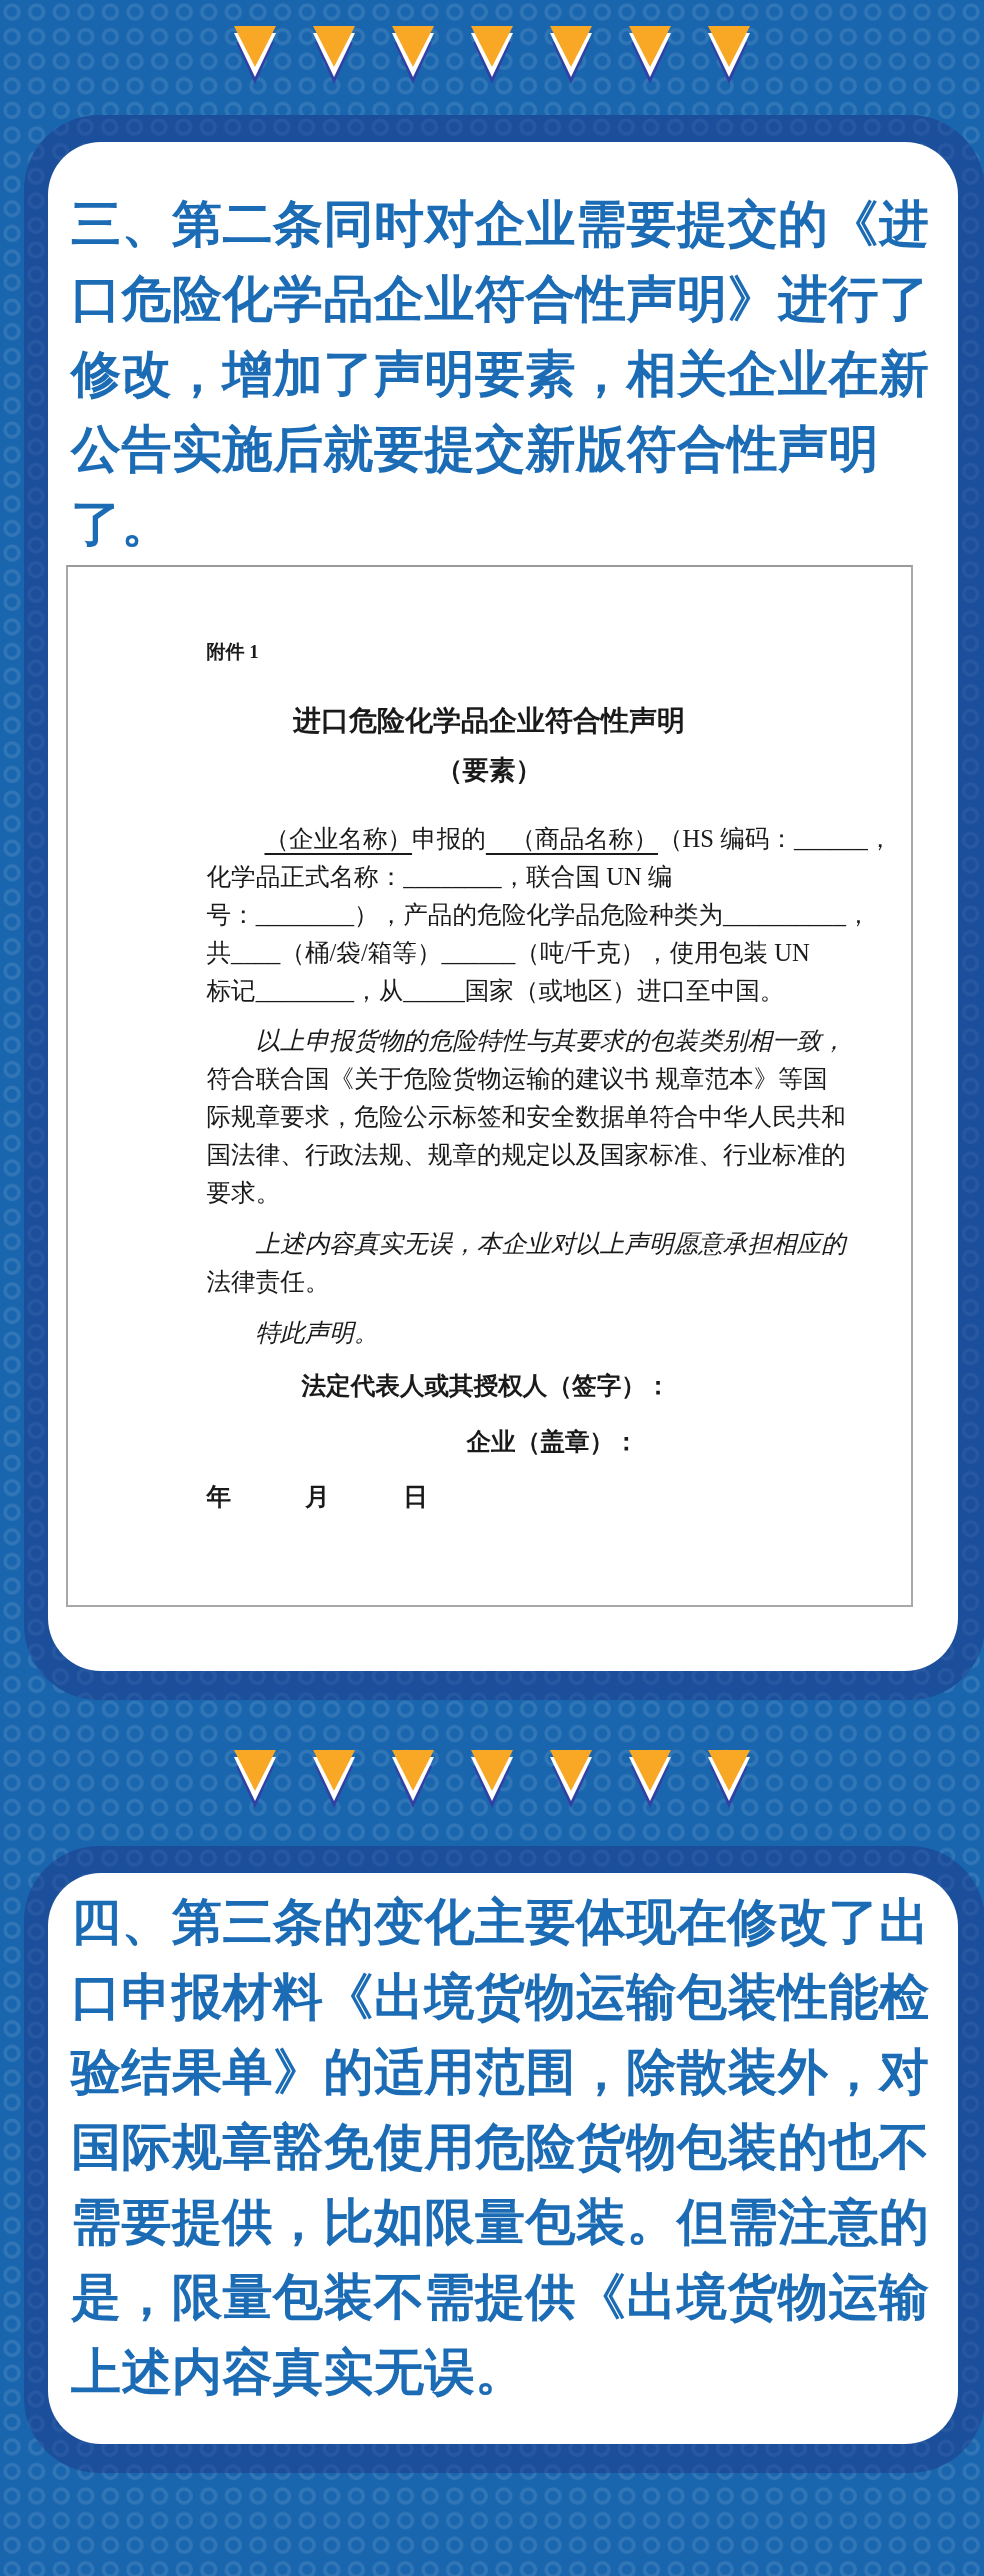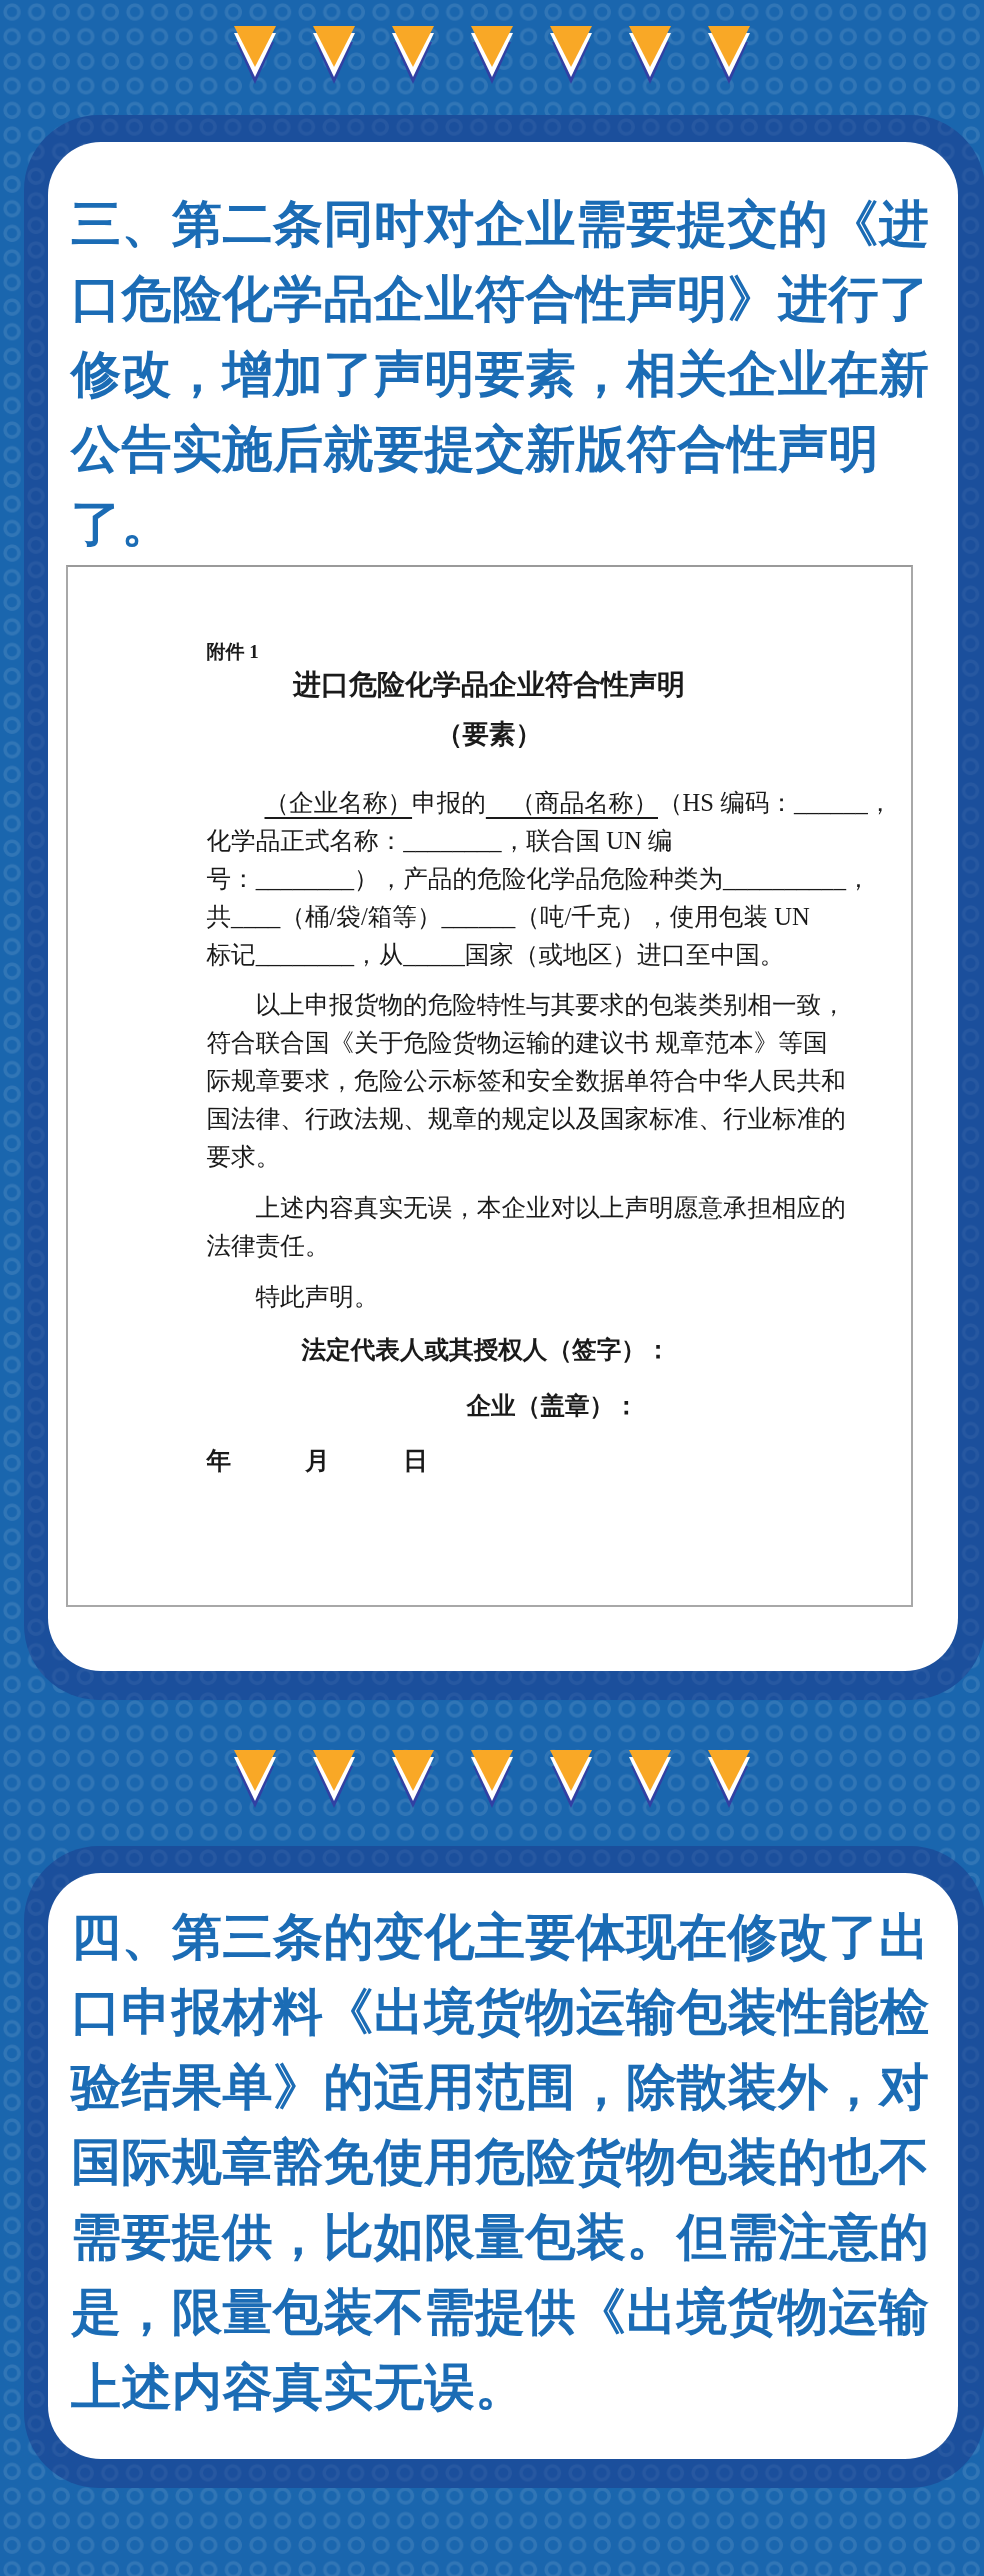--- a/index.html
+++ b/index.html
@@ -34,48 +34,48 @@
     background-image:radial-gradient(circle 9px at 12px 12px, rgba(255,255,255,0) 4.6px, rgba(255,255,255,0.05) 5.5px, rgba(255,255,255,0.05) 8.2px, rgba(255,255,255,0) 9px);
     background-size:24.6px 24.6px;
     border-radius:75px;
   }
   .card{
     position:relative;
     background:#ffffff;
     border-radius:53px;
   }
   .card.c1-inner{padding:45px 22px 64px 23px;}
-  .card.c2-inner{padding:27px 22px 34px 23px;}
+  .card.c2-inner{padding:12px 22px 34px 23px;}
   .bigline{
     height:75px;line-height:75px;
     font-size:50px;font-weight:700;letter-spacing:0.5px;
     color:#1b6cb5;white-space:nowrap;
   }
   
   .doc-box{
     box-sizing:border-box;
     margin:3.6px 0 0 -5.5px;
     width:847px;height:1042px;
     background:#ffffff;
     border:2.7px solid #a8a8a8;
     border-top-color:#9a9a9a;
     padding:69px 0 0 0;
     font-family:"Liberation Serif", serif;
     color:#1a1a1a;
     overflow:hidden;
   }
   .doc-attach{margin-left:139px;font-size:19px;line-height:31px;font-weight:700;}
-  .doc-title{text-align:center;font-size:28px;line-height:36px;font-weight:700;}
+  .doc-title{margin-top:36px;text-align:center;font-size:28px;line-height:36px;font-weight:700;}
   .doc-sub{margin-top:14.6px;text-align:center;font-size:26.4px;line-height:33px;font-weight:700;}
   .doc-body{margin:33px 51px 0 139px;}
   .doc-line{font-size:24.6px;line-height:38px;white-space:nowrap;}
   .doc-line .u{text-decoration:underline;text-underline-offset:5.5px;}
   .p1first{text-indent:58px;}
   .pstart{margin-top:12.8px;}
-  .ind2{text-indent:49px;}
+  .ind2{text-indent:49px;font-style:italic;}
   .sign{margin-top:14.6px;margin-left:95px;font-weight:700;}
   .seal{margin-top:18px;margin-left:260px;font-weight:700;}
   .date{margin-top:17.3px;font-weight:700;white-space:pre;}
 </style>
 </head>
 <body>
 
 <div class="page">
 
   <div class="arrow-row row1">

